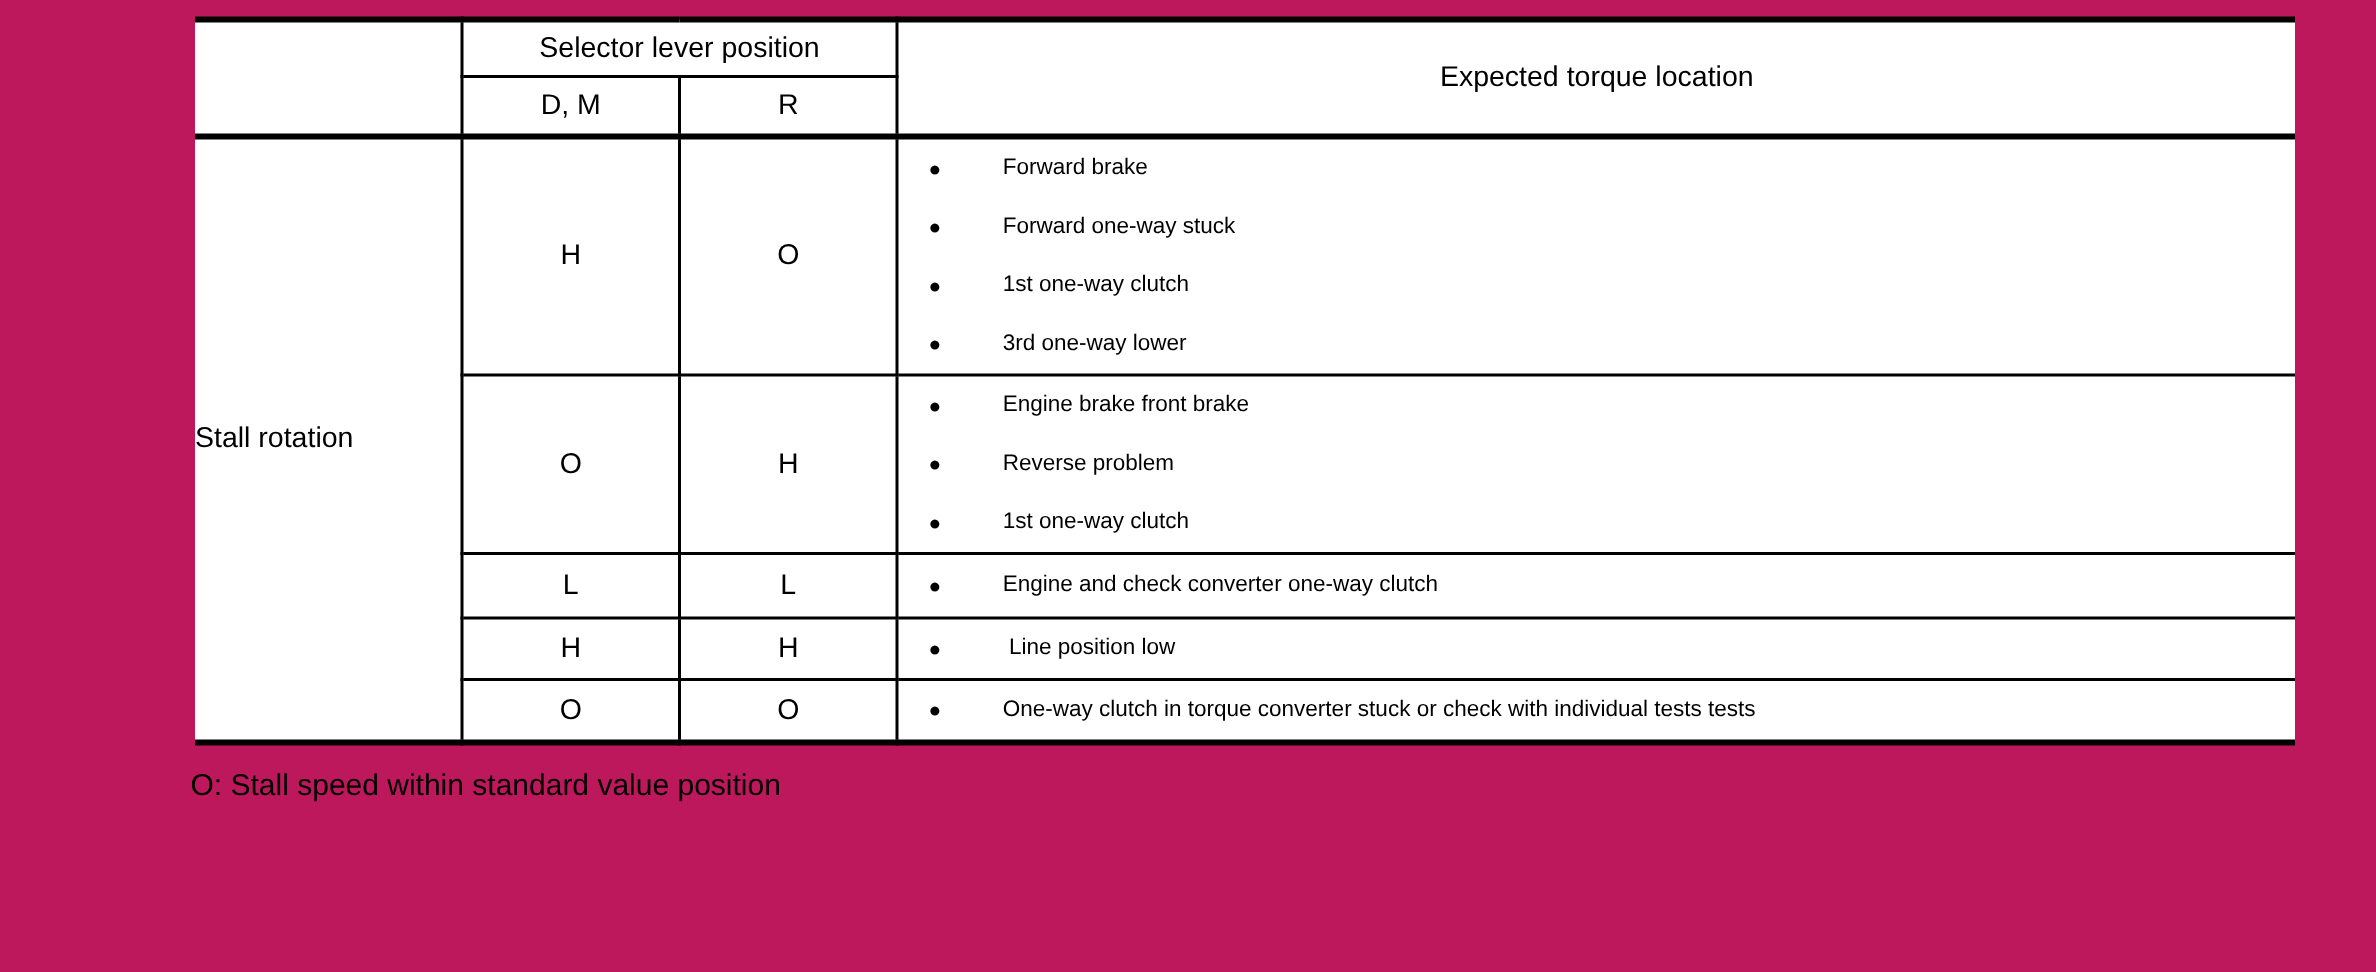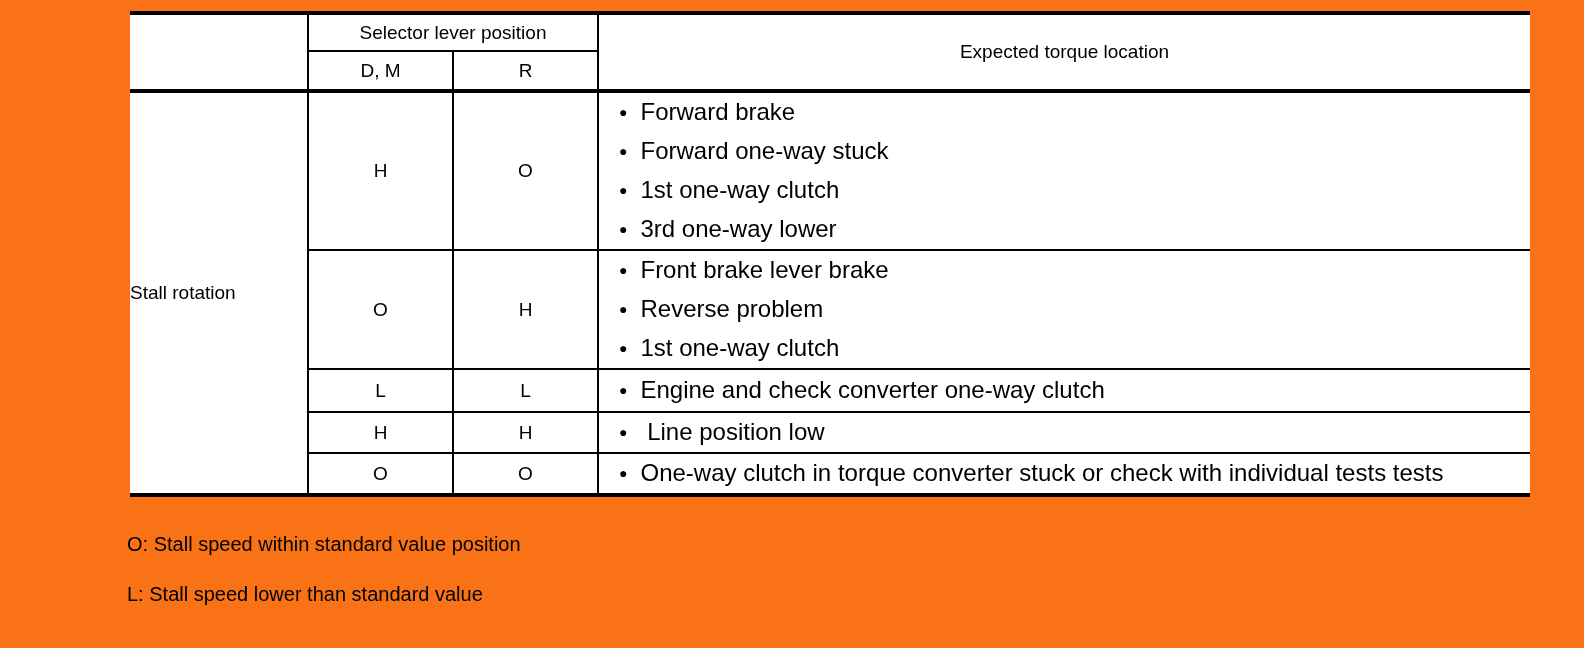--- a/index.html
+++ b/index.html
@@ -10,21 +10,21 @@
   body {
     width: 1584px;
     height: 648px;
     font-family: "Liberation Sans", sans-serif;
     color: #000000;
   }
   .sheet {
     position: relative;
     width: 1584px;
     height: 648px;
-    background: #f97316;
+    background: #be185d;
     overflow: hidden;
   }
 
   
   table.stall-table {
     position: absolute;
     left: 130px;
     top: 11px;
     width: 1400px;
     border-collapse: collapse;
@@ -88,36 +88,36 @@
     padding-left: 20px;
   }
   .bullet-glyph {
     flex: 0 0 auto;
     font-size: 14px;
     line-height: 1;
     margin-right: 13px;
     transform: translateY(-1px);
   }
   .problem-text {
-    font-size: 24px;
+    font-size: 15px;
     white-space: pre-wrap;
     line-height: 1.1;
+    margin-left: 28px;
   }
 
   
   .legend {
     position: absolute;
     left: 127px;
     top: 509px;
     font-size: 20px;
     line-height: 30px;
   }
   .legend-line {
     white-space: pre;
-    margin-top: 20px;
   }
 </style>
 </head>
 <body>
 
 <div class="sheet">
 
   <table class="stall-table">
     <colgroup>
       <col style="width:178px">
@@ -162,21 +162,21 @@
           </div>
         </td>
       </tr>
       <tr class="brow2">
         <td class="mark-cell">O</td>
         <td class="mark-cell">H</td>
         <td class="problems-cell no-right">
           <div class="bullet-list">
             <div class="bullet-item">
               <span class="bullet-glyph">●</span>
-              <span class="problem-text">Front brake lever brake</span>
+              <span class="problem-text">Engine brake front brake</span>
             </div>
             <div class="bullet-item">
               <span class="bullet-glyph">●</span>
               <span class="problem-text">Reverse problem</span>
             </div>
             <div class="bullet-item">
               <span class="bullet-glyph">●</span>
               <span class="problem-text">1st one-way clutch</span>
             </div>
           </div>
@@ -216,16 +216,15 @@
               <span class="problem-text">One-way clutch in torque converter stuck or check with individual tests tests</span>
             </div>
           </div>
         </td>
       </tr>
     </tbody>
   </table>
 
   <div class="legend">
     <div class="legend-line">O: Stall speed within standard value position</div>
-    <div class="legend-line">L: Stall speed lower than standard value</div>
   </div>
 
 </div>
 
 </body></html>

